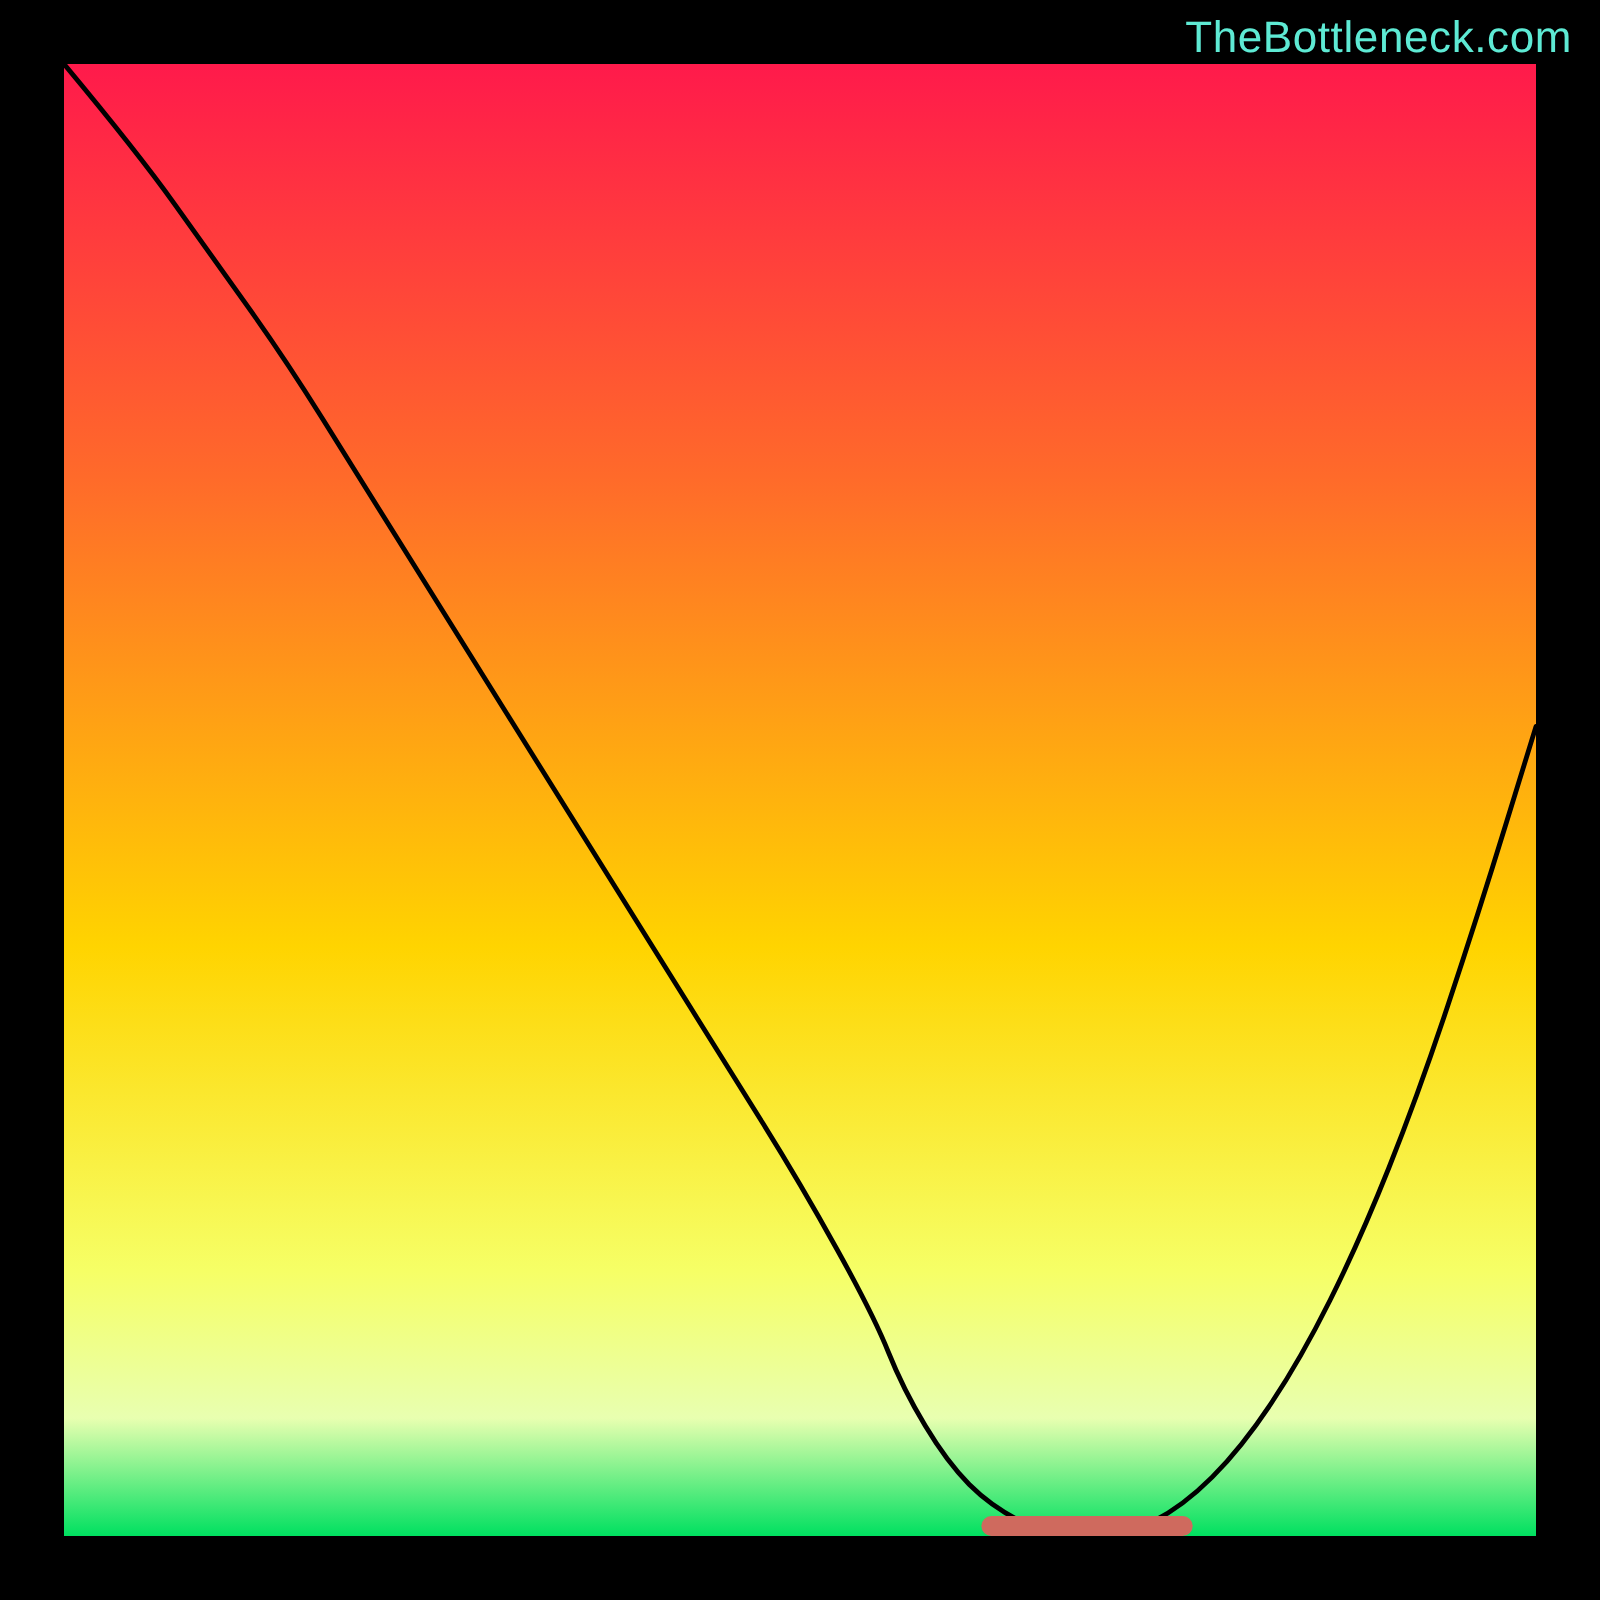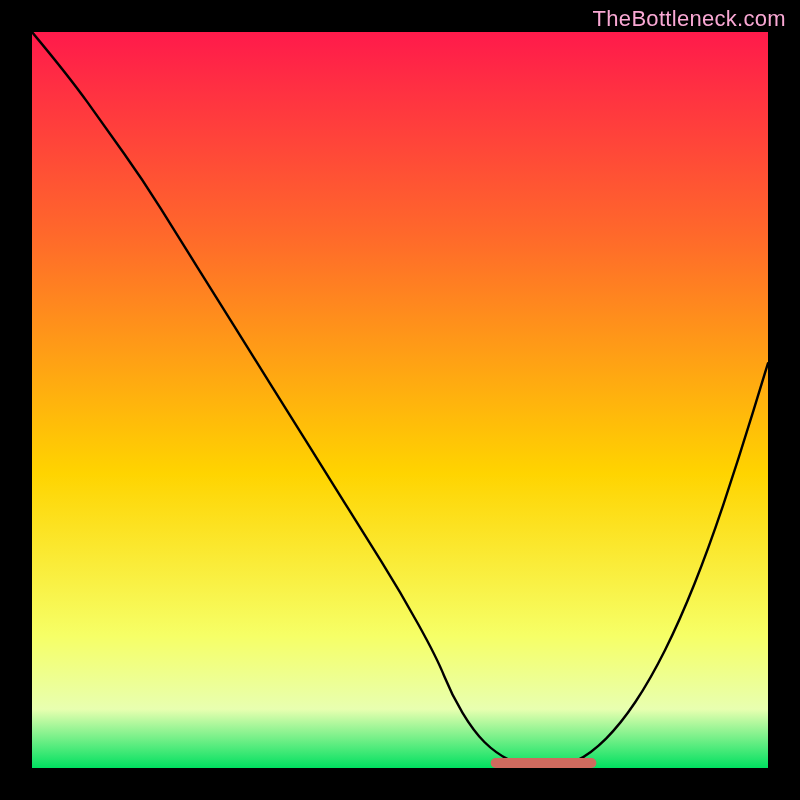--- a/index.html
+++ b/index.html
@@ -14,21 +14,21 @@
   .stage {
     position: relative;
     width: 800px;
     height: 800px;
     background: #000;
   }
   .watermark {
     position: absolute;
     top: 6px;
     right: 14px;
-    color: #f9a8d4;
+    color: #5eead4;
     font-size: 22px;
     font-weight: 400;
     letter-spacing: 0.3px;
     z-index: 10;
     user-select: none;
     text-align: right;
   }
   .plot {
     position: absolute;
     left: 32px;

